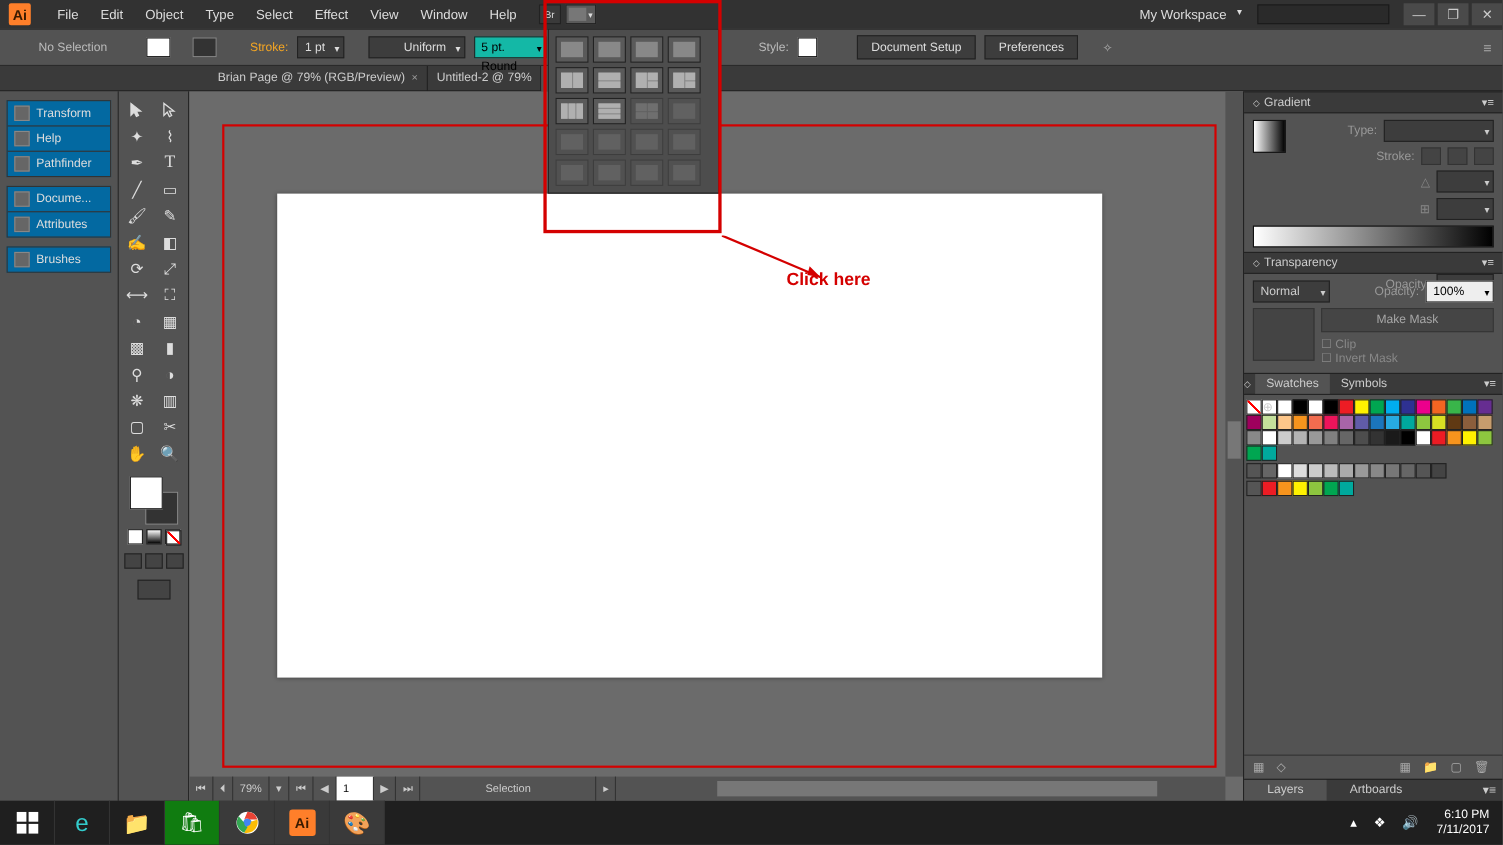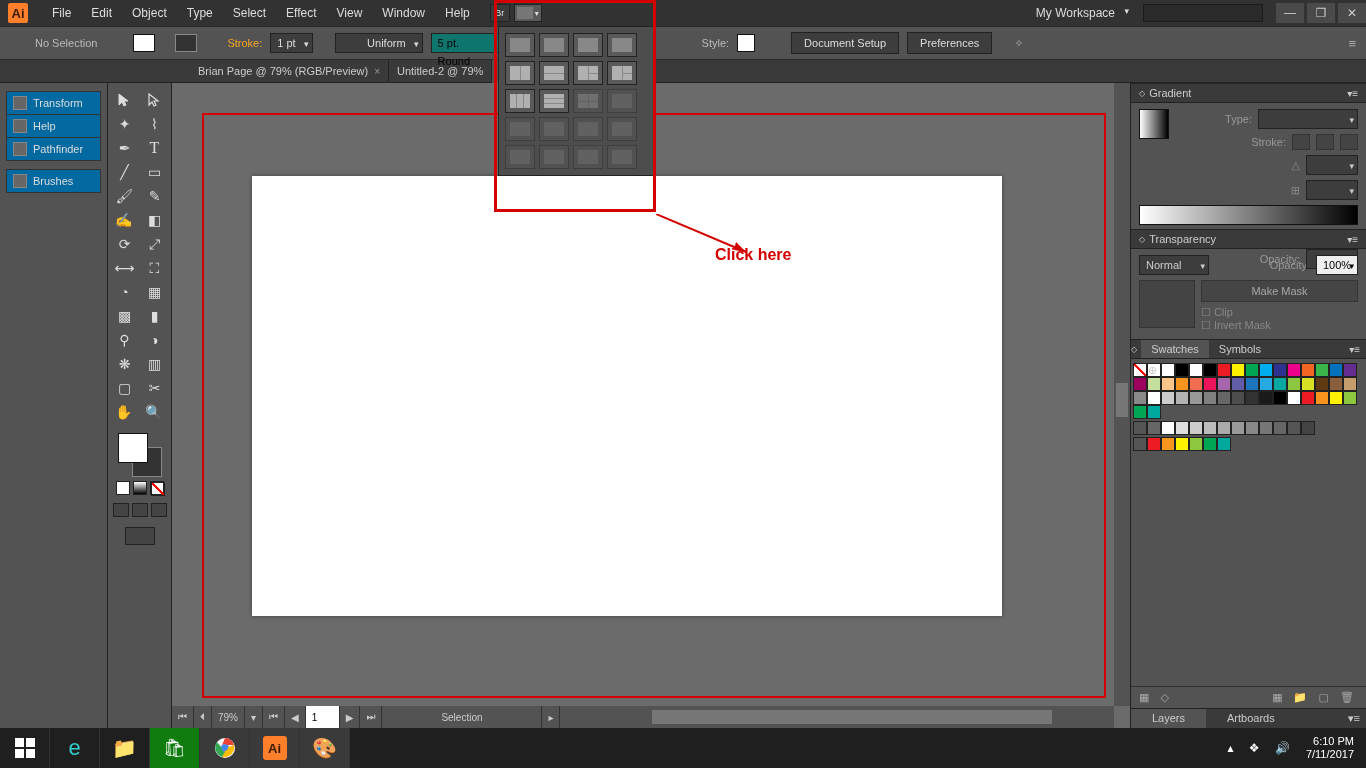--- a/index.html
+++ b/index.html
@@ -151,21 +151,21 @@
   <span class="lbl">No Selection</span>
   <span style="width:20px"></span>
   <span class="swatch"></span>
   <span style="width:4px"></span>
   <span class="swatch dark"></span>
   <span style="width:14px"></span>
   <span class="ctrl-stroke">Stroke:</span>
   <span class="dropdown">1 pt</span>
   <span style="width:6px"></span>
   <span class="dropdown" style="width:88px;text-align:right;">Uniform</span>
-  <span class="dropdown" style="width:78px;background:#0f766e;color:#000;">5 pt. Round</span>
+  <span class="dropdown" style="width:66px;background:#14b8a6;color:#000;">5 pt. Round</span>
   <span style="width:150px"></span>
   <span class="lbl">Style:</span>
   <span class="swatch" style="width:18px;"></span>
   <span style="width:20px"></span>
   <span class="btn">Document Setup</span>
   <span class="btn">Preferences</span>
   <span style="width:6px"></span>
   <span style="color:#aaa;">✧</span>
   <span class="ctrl-hamburger">≡</span>
 </div>
@@ -192,20 +192,30 @@
           <div class="picon"></div>
           <span>Transform</span>
         </div>
       <div class="pitem">
           <div class="picon"></div>
           <span>Help</span>
         </div>
       <div class="pitem">
           <div class="picon"></div>
           <span>Pathfinder</span>
+        </div>
+    </div>
+    <div class="pgrp">
+      <div class="pitem">
+          <div class="picon"></div>
+          <span>Docume...</span>
+        </div>
+      <div class="pitem">
+          <div class="picon"></div>
+          <span>Attributes</span>
         </div>
     </div>
     <div class="pgrp">
       <div class="pitem">
           <div class="picon"></div>
           <span>Brushes</span>
         </div>
     </div>
   </div>
 
@@ -326,21 +336,21 @@
 
     <div class="rp-header">
         <span>Transparency</span>
         <span class="menu">▾≡</span>
       </div>
     <div class="rp-body" style="height:90px;">
       <div class="row" style="justify-content:flex-start;">
         <span class="dfeded dropdown" style="width:70px;">Normal</span>
         <span style="flex:1"></span>
         <span class="lbl">Opacity:</span>
-        <span class="dropdown" style="width:42px;background:#eee;color:#000;">100%</span>
+        <span class="dropdown" style="width:62px;background:#eee;color:#000;">100%</span>
       </div>
       <div style="display:flex;gap:6px;">
         <div style="width:56px;height:48px;border:1px solid #333;background:#444;"></div>
         <div style="flex:1;">
           <div class="btn" style="width:100%;justify-content:center;opacity:.6;">Make Mask</div>
           <div style="margin-top:4px;color:#888;"><span>☐ </span><span>Clip</span></div>
           <div style="color:#888;"><span>☐ </span><span>Invert Mask</span></div>
         </div>
       </div>
     </div>

